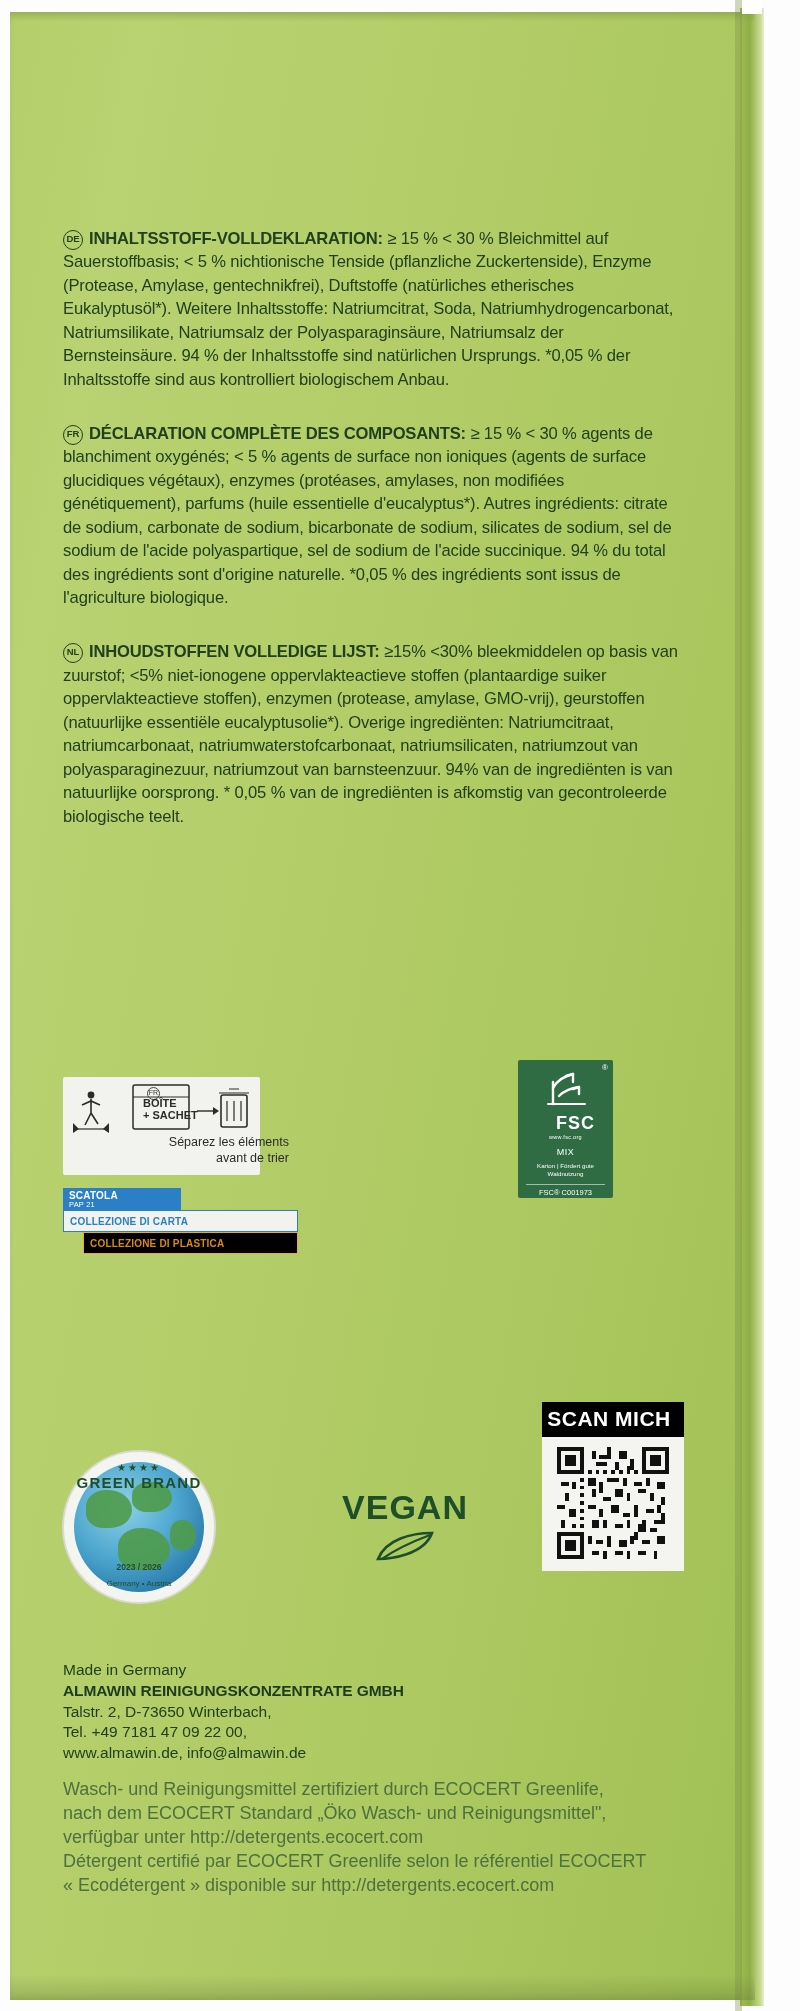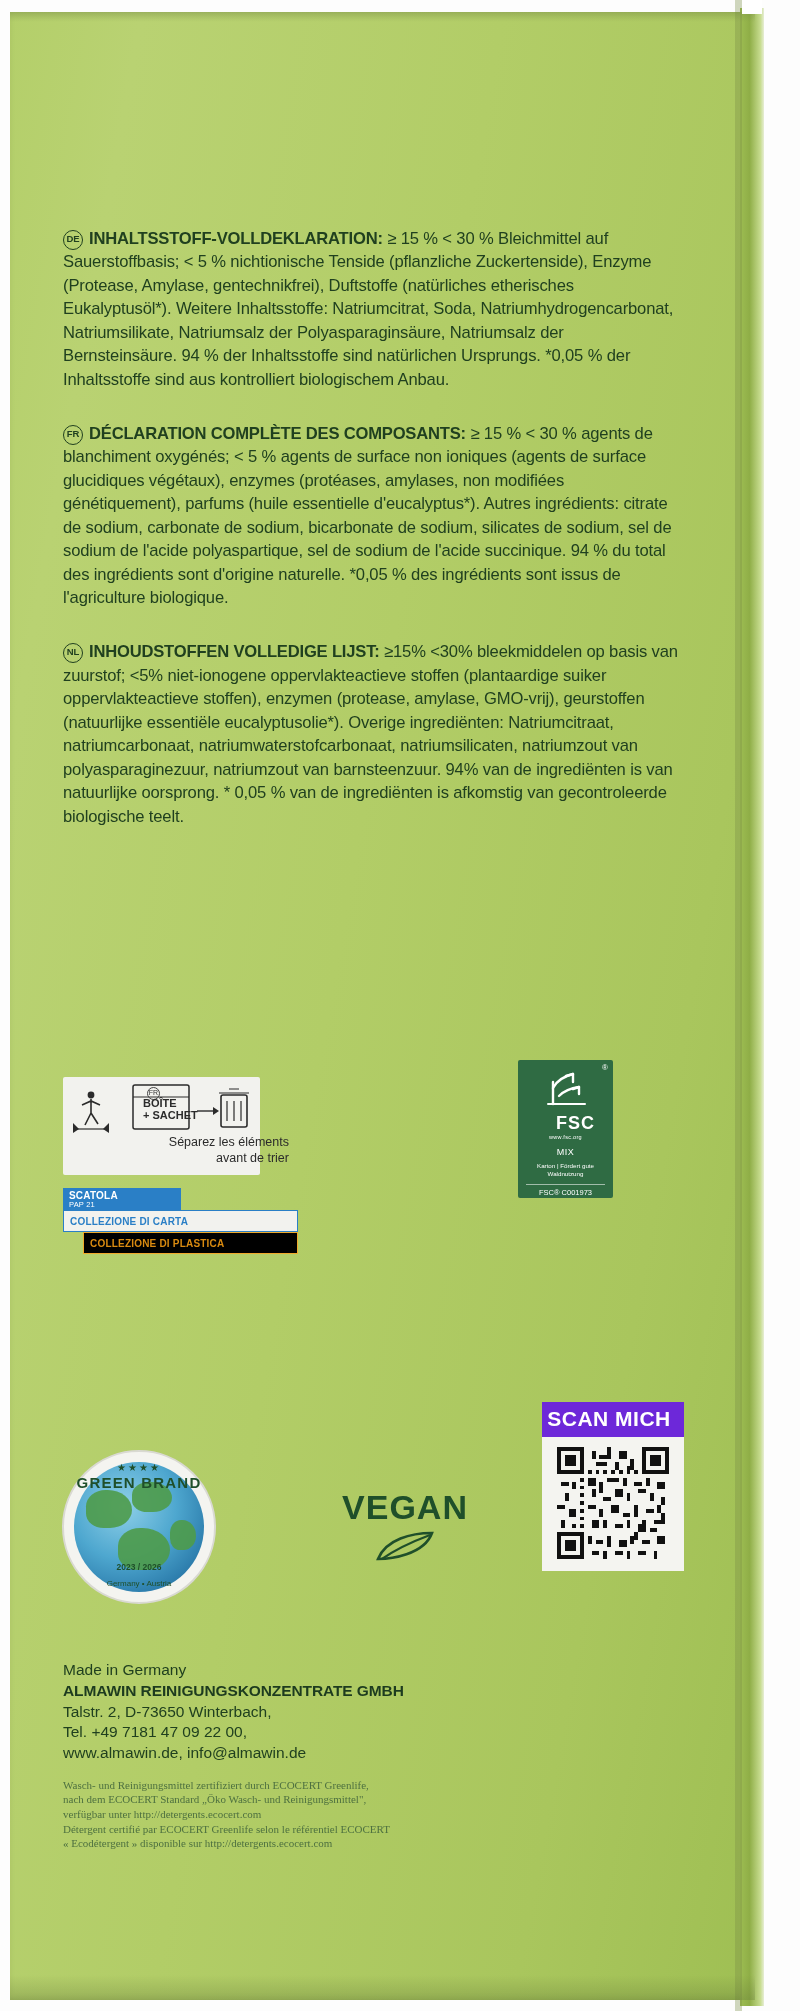--- a/index.html
+++ b/index.html
@@ -358,21 +358,21 @@
     margin-top: 2px;
   }
 
   .scan {
     position: absolute;
     left: 492px;
     top: -38px;
     width: 142px;
   }
   .scan-band {
-    background: #6d28d9;
+    background: #000000;
     color: #ffffff;
     font-size: 21px;
     font-weight: bold;
     letter-spacing: 0.5px;
     padding: 5px 8px 6px 0;
     text-align: center;
   }
   .qr-wrap {
     background: #f4f4f0;
     padding: 10px 14px 12px 14px;
@@ -398,24 +398,23 @@
     color: #20401f;
   }
   .footer-company {
     font-weight: bold;
     font-size: 15.5px;
     line-height: 1.34;
     letter-spacing: -0.1px;
   }
   .legal {
     margin-top: 14px;
-    font-size: 11px;
+    font-size: 18px;
     line-height: 1.33;
     color: #4e7140;
-    font-family: Liberation Serif, serif;
   }
 </style>
 </head>
 <body>
 
 <div id="package">
   <div class="photo-bg"></div>
   <div class="box-face"></div>
   <div class="box-edge"></div>
   <div class="box-edge-dark"></div>

